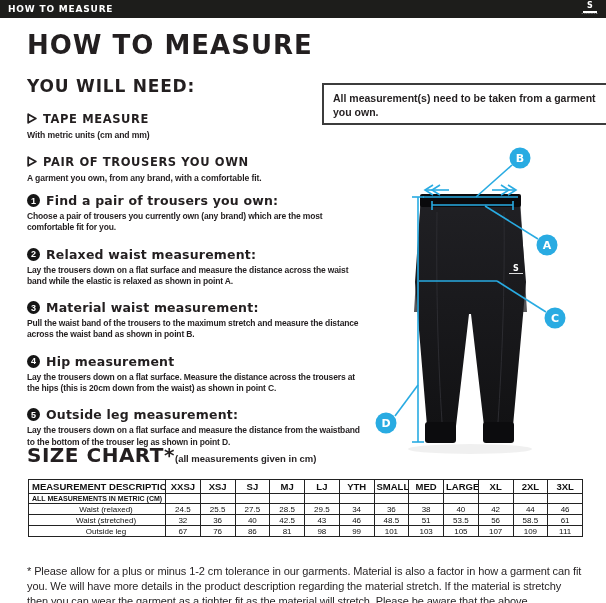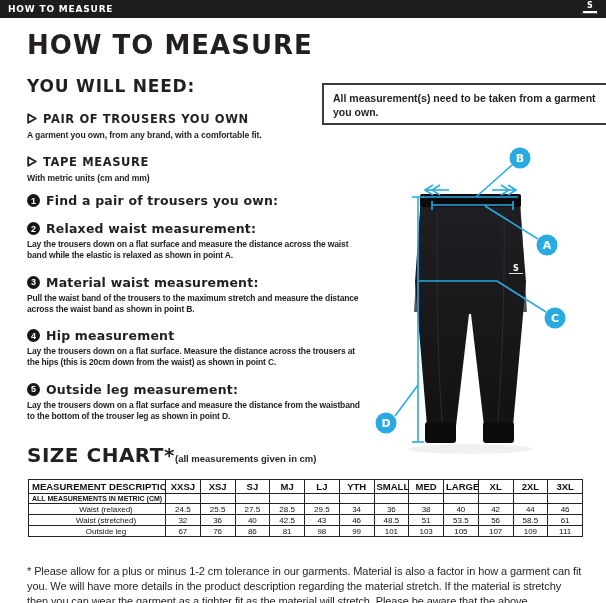--- a/index.html
+++ b/index.html
@@ -89,45 +89,46 @@
 
 <div class="abs page-title">HOW TO MEASURE</div>
 
 <div class="abs need-heading">YOU WILL NEED:</div>
 <div class="abs need-list">
     <div class="need-item">
       <div class="need-title-row">
         <span class="tri"><svg width="10" height="11" viewBox="0 0 10 11">
             <path d="M1.2,1.2 L8.8,5.5 L1.2,9.8 Z" fill="none" stroke="#231f20" stroke-width="1.8" stroke-linejoin="round"></path>
           </svg></span>
-        <span class="need-title">PAIR OF TROUSERS YOU OWN</span>
-      </div>
-      <div class="need-desc">A garment you own, from any brand, with a comfortable fit.</div>
+        <span class="need-title">TAPE MEASURE</span>
+      </div>
+      <div class="need-desc">With metric units (cm and mm)</div>
     </div>
     <div class="need-item">
       <div class="need-title-row">
         <span class="tri"><svg width="10" height="11" viewBox="0 0 10 11">
             <path d="M1.2,1.2 L8.8,5.5 L1.2,9.8 Z" fill="none" stroke="#231f20" stroke-width="1.8" stroke-linejoin="round"></path>
           </svg></span>
-        <span class="need-title">TAPE MEASURE</span>
-      </div>
-      <div class="need-desc">With metric units (cm and mm)</div>
+        <span class="need-title">PAIR OF TROUSERS YOU OWN</span>
+      </div>
+      <div class="need-desc">A garment you own, from any brand, with a comfortable fit.</div>
     </div>
   </div>
 
 <div class="abs notice">
   <span>All measurement(s) need to be taken from a garment you own.</span>
 </div>
 
 <div class="abs steps">
     <div class="step">
       <div class="step-heading">
         <span class="step-num">1</span>
         <span class="step-title">Find a pair of trousers you own:</span>
       </div>
+      <div class="step-desc">Choose a pair of trousers you currently own (any brand) which are the most comfortable fit for you.</div>
     </div>
     <div class="step">
       <div class="step-heading">
         <span class="step-num">2</span>
         <span class="step-title">Relaxed waist measurement:</span>
       </div>
       <div class="step-desc">Lay the trousers down on a flat surface and measure the distance across the waist band while the elastic is relaxed as shown in point A.</div>
     </div>
     <div class="step">
       <div class="step-heading">

